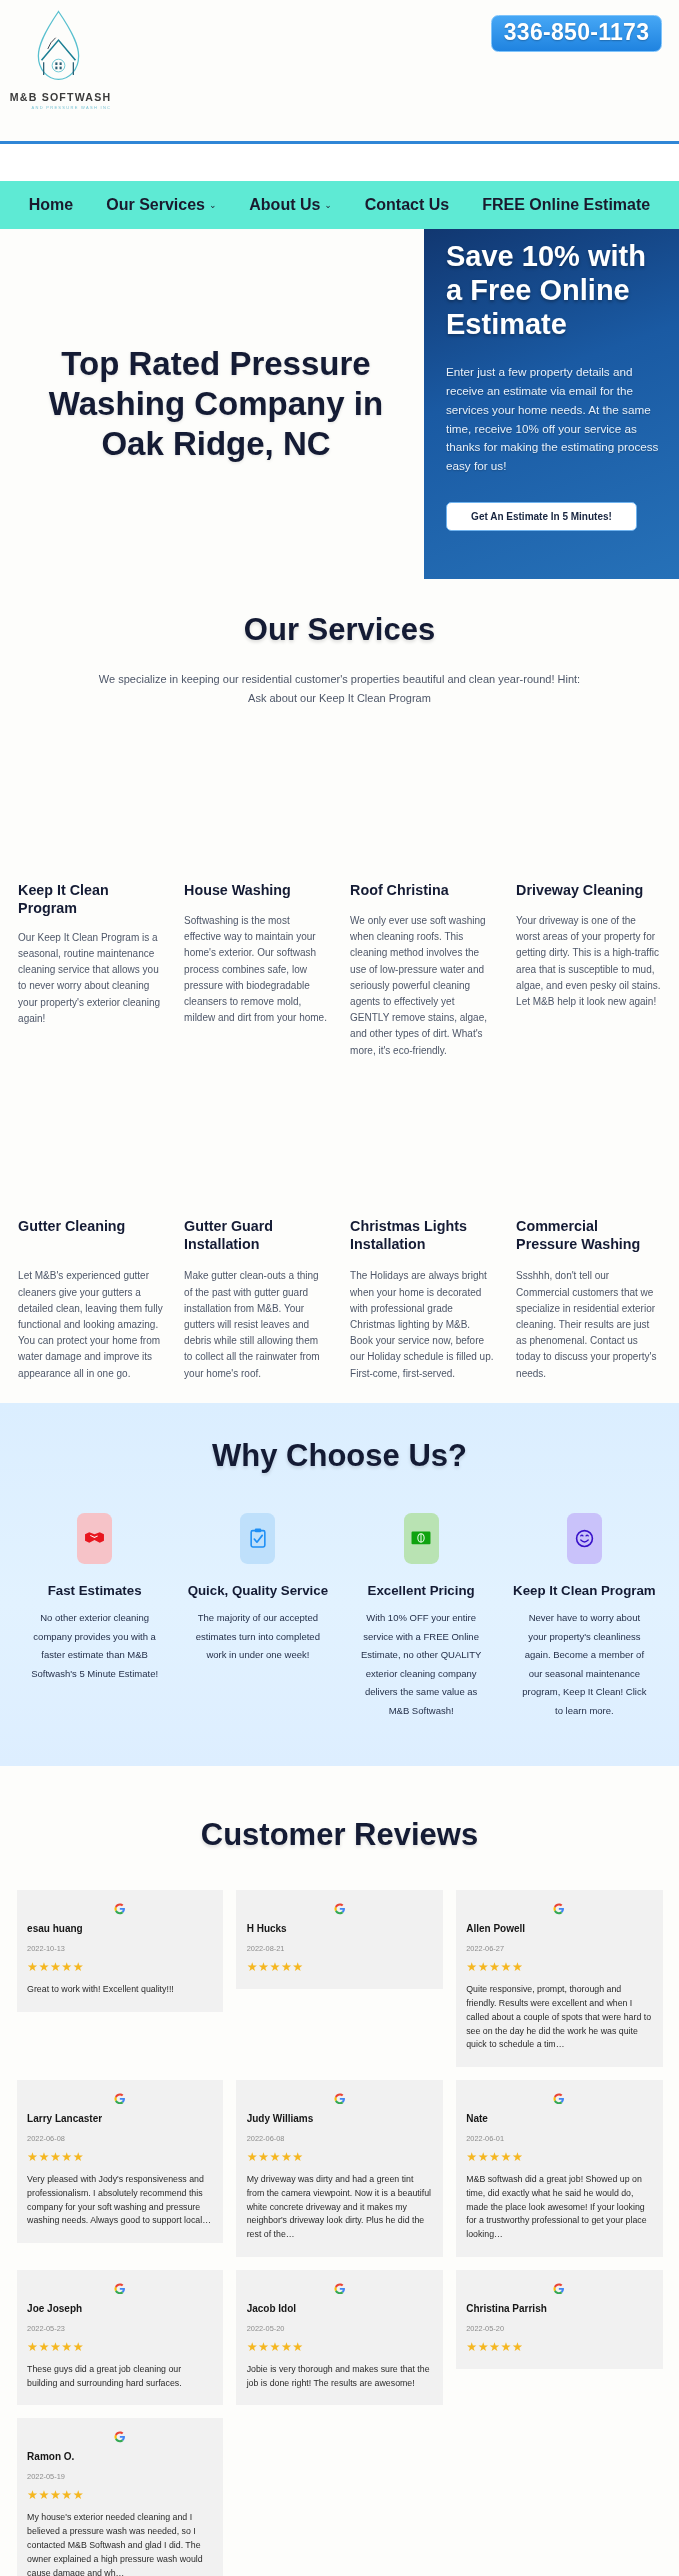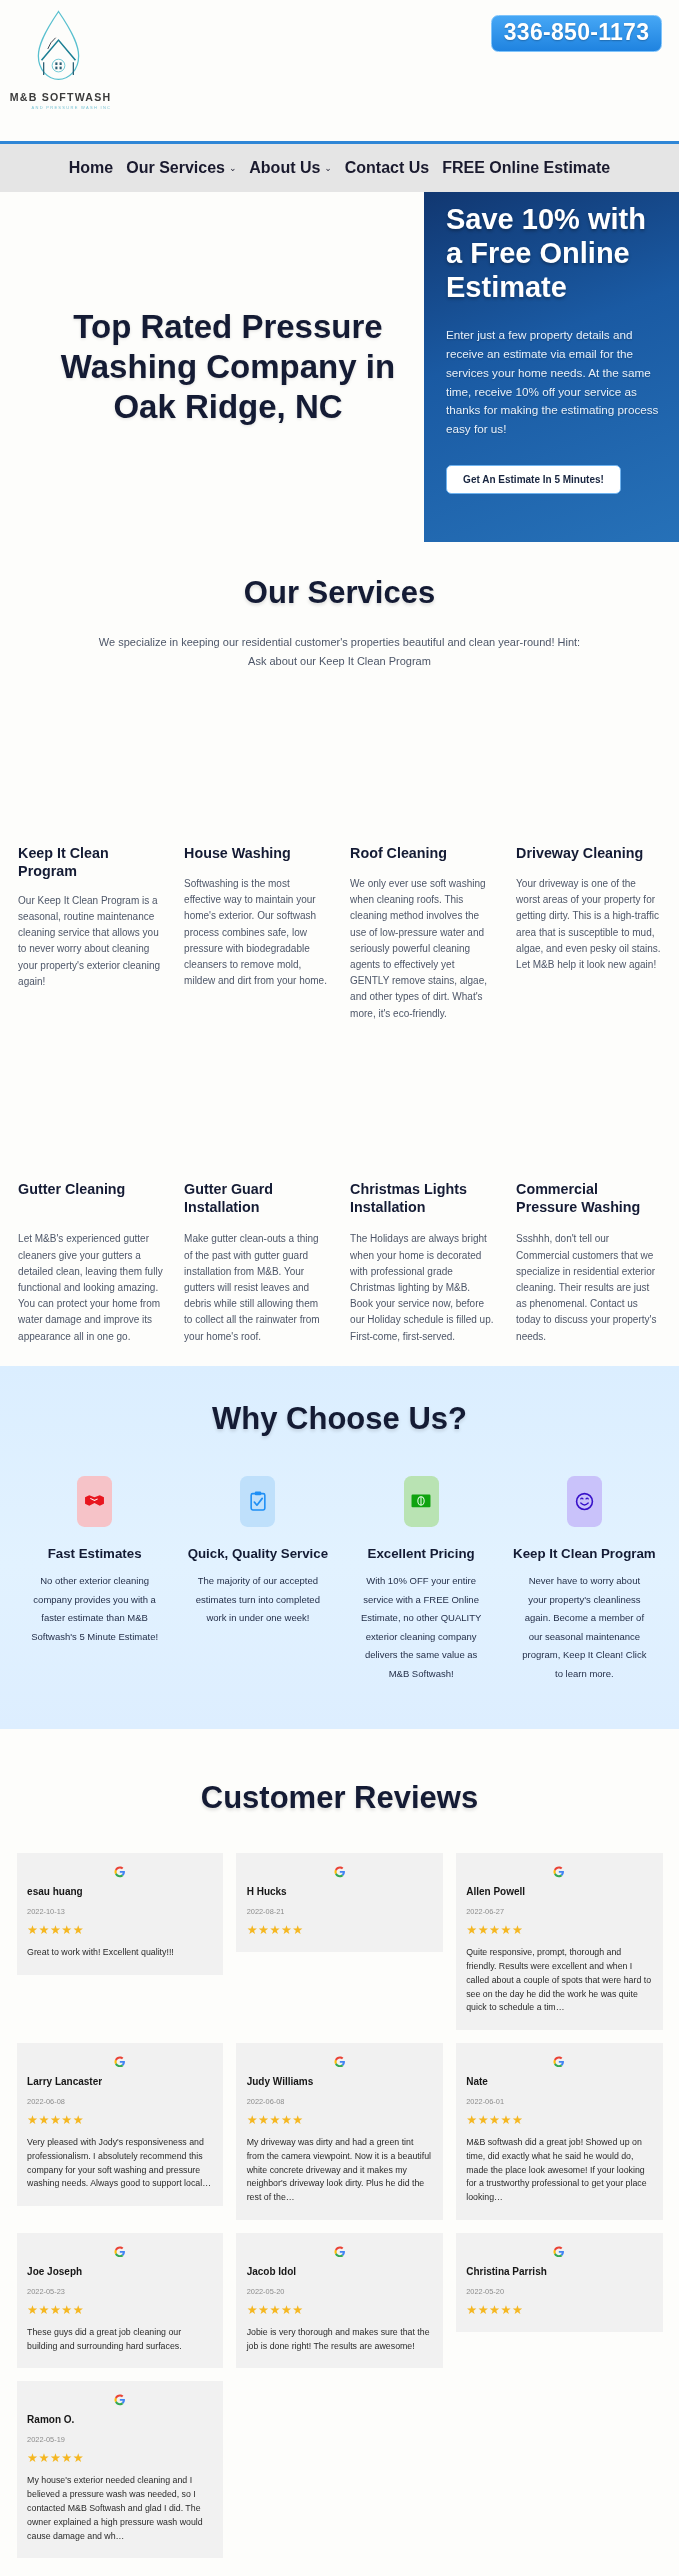--- a/index.html
+++ b/index.html
@@ -39,36 +39,36 @@
     border-radius:7.4px;
     color:#ffffff;
     font-size:23px; font-weight:700; letter-spacing:0.3px;
     padding:3.2px 11.7px 5.3px;
     text-shadow:0 1.1px 1.6px rgba(0,0,0,.25);
     cursor:pointer;
   }
 
   
   .navbar {
-    height:48px; background:#e5e5e5;
+    height:48px; background:#5eead4;
     display:flex; align-items:center; justify-content:center;
-    gap:13px;
-    position:relative; z-index:5;
+    gap:33px;
+    position:relative; z-index:5;margin-top:37px;
   }
   .nav-item {
     font-size:16px; font-weight:700; color:#1a1a2e;
     display:flex; align-items:center; gap:4.2px; cursor:pointer;
     white-space:nowrap;
   }
   .caret { font-size:8.5px; font-weight:400; }
 
   
   .hero { position:relative; height:350px; background:#fdfdfb; overflow:hidden; }
   .hero-left {
-    position:absolute; left:12px; top:0; width:420px; height:350px;
+    position:absolute; left:0; top:0; width:420px; height:350px;
     display:flex; align-items:center; justify-content:center;padding-left:12px;
   }
   .hero-title {
     font-size:33px; font-weight:700; line-height:1.22;
     color:#141b34; text-align:center; width:350px;
     text-shadow:0 1.1px 3.2px rgba(0,0,0,.12);
   }
   .hero-card {
     position:absolute; right:0; top:-21px; width:255px; height:371px;
     background:linear-gradient(160deg,#10336b 0%,#1a5aa3 45%,#2671b8 100%);
@@ -77,21 +77,21 @@
   }
   .hero-card h2 {
     font-size:29px; font-weight:700; line-height:1.18;
     text-shadow:0 1.6px 3.2px rgba(0,0,0,.3);
   }
   .hero-card p {
     margin-top:21px; font-size:11.7px; line-height:1.62;
     color:#e8f1fb; text-shadow:0 0.5px 1.6px rgba(0,0,0,.25);
   }
   .hero-btn {
-    margin-top:25.5px; display:block; width:175px;
+    margin-top:25.5px; display:block; width:191px;
     background:#ffffff; border:1.1px solid #6fb3ef; border-radius:5.3px;
     color:#17243f; font-size:10px; font-weight:700;
     padding:8px 0; text-align:center; cursor:pointer;
   }
 
   
   .section { background:#fdfdfb; }
   .sec-title {
     text-align:center; font-size:31px; font-weight:700; color:#141b34;
     text-shadow:0 1.6px 3.7px rgba(0,0,0,.14);
@@ -222,21 +222,21 @@
   <div class="svc-grid svc-block-1">
     <div class="svc-card">
       <div class="svc-title">Keep It Clean Program</div>
       <div class="svc-text">Our Keep It Clean Program is a seasonal, routine maintenance cleaning service that allows you to never worry about cleaning your property's exterior cleaning again!</div>
     </div>
     <div class="svc-card">
       <div class="svc-title">House Washing</div>
       <div class="svc-text">Softwashing is the most effective way to maintain your home's exterior. Our softwash process combines safe, low pressure with biodegradable cleansers to remove mold, mildew and dirt from your home.</div>
     </div>
     <div class="svc-card">
-      <div class="svc-title">Roof Cleaning</div>
+      <div class="svc-title">Roof Christina</div>
       <div class="svc-text">We only ever use soft washing when cleaning roofs. This cleaning method involves the use of low-pressure water and seriously powerful cleaning agents to effectively yet GENTLY remove stains, algae, and other types of dirt. What's more, it's eco-friendly.</div>
     </div>
     <div class="svc-card">
       <div class="svc-title">Driveway Cleaning</div>
       <div class="svc-text">Your driveway is one of the worst areas of your property for getting dirty. This is a high-traffic area that is susceptible to mud, algae, and even pesky oil stains. Let M&amp;B help it look new again!</div>
     </div>
   </div>
 
   <div class="svc-grid svc-block-2">
     <div class="svc-card">

